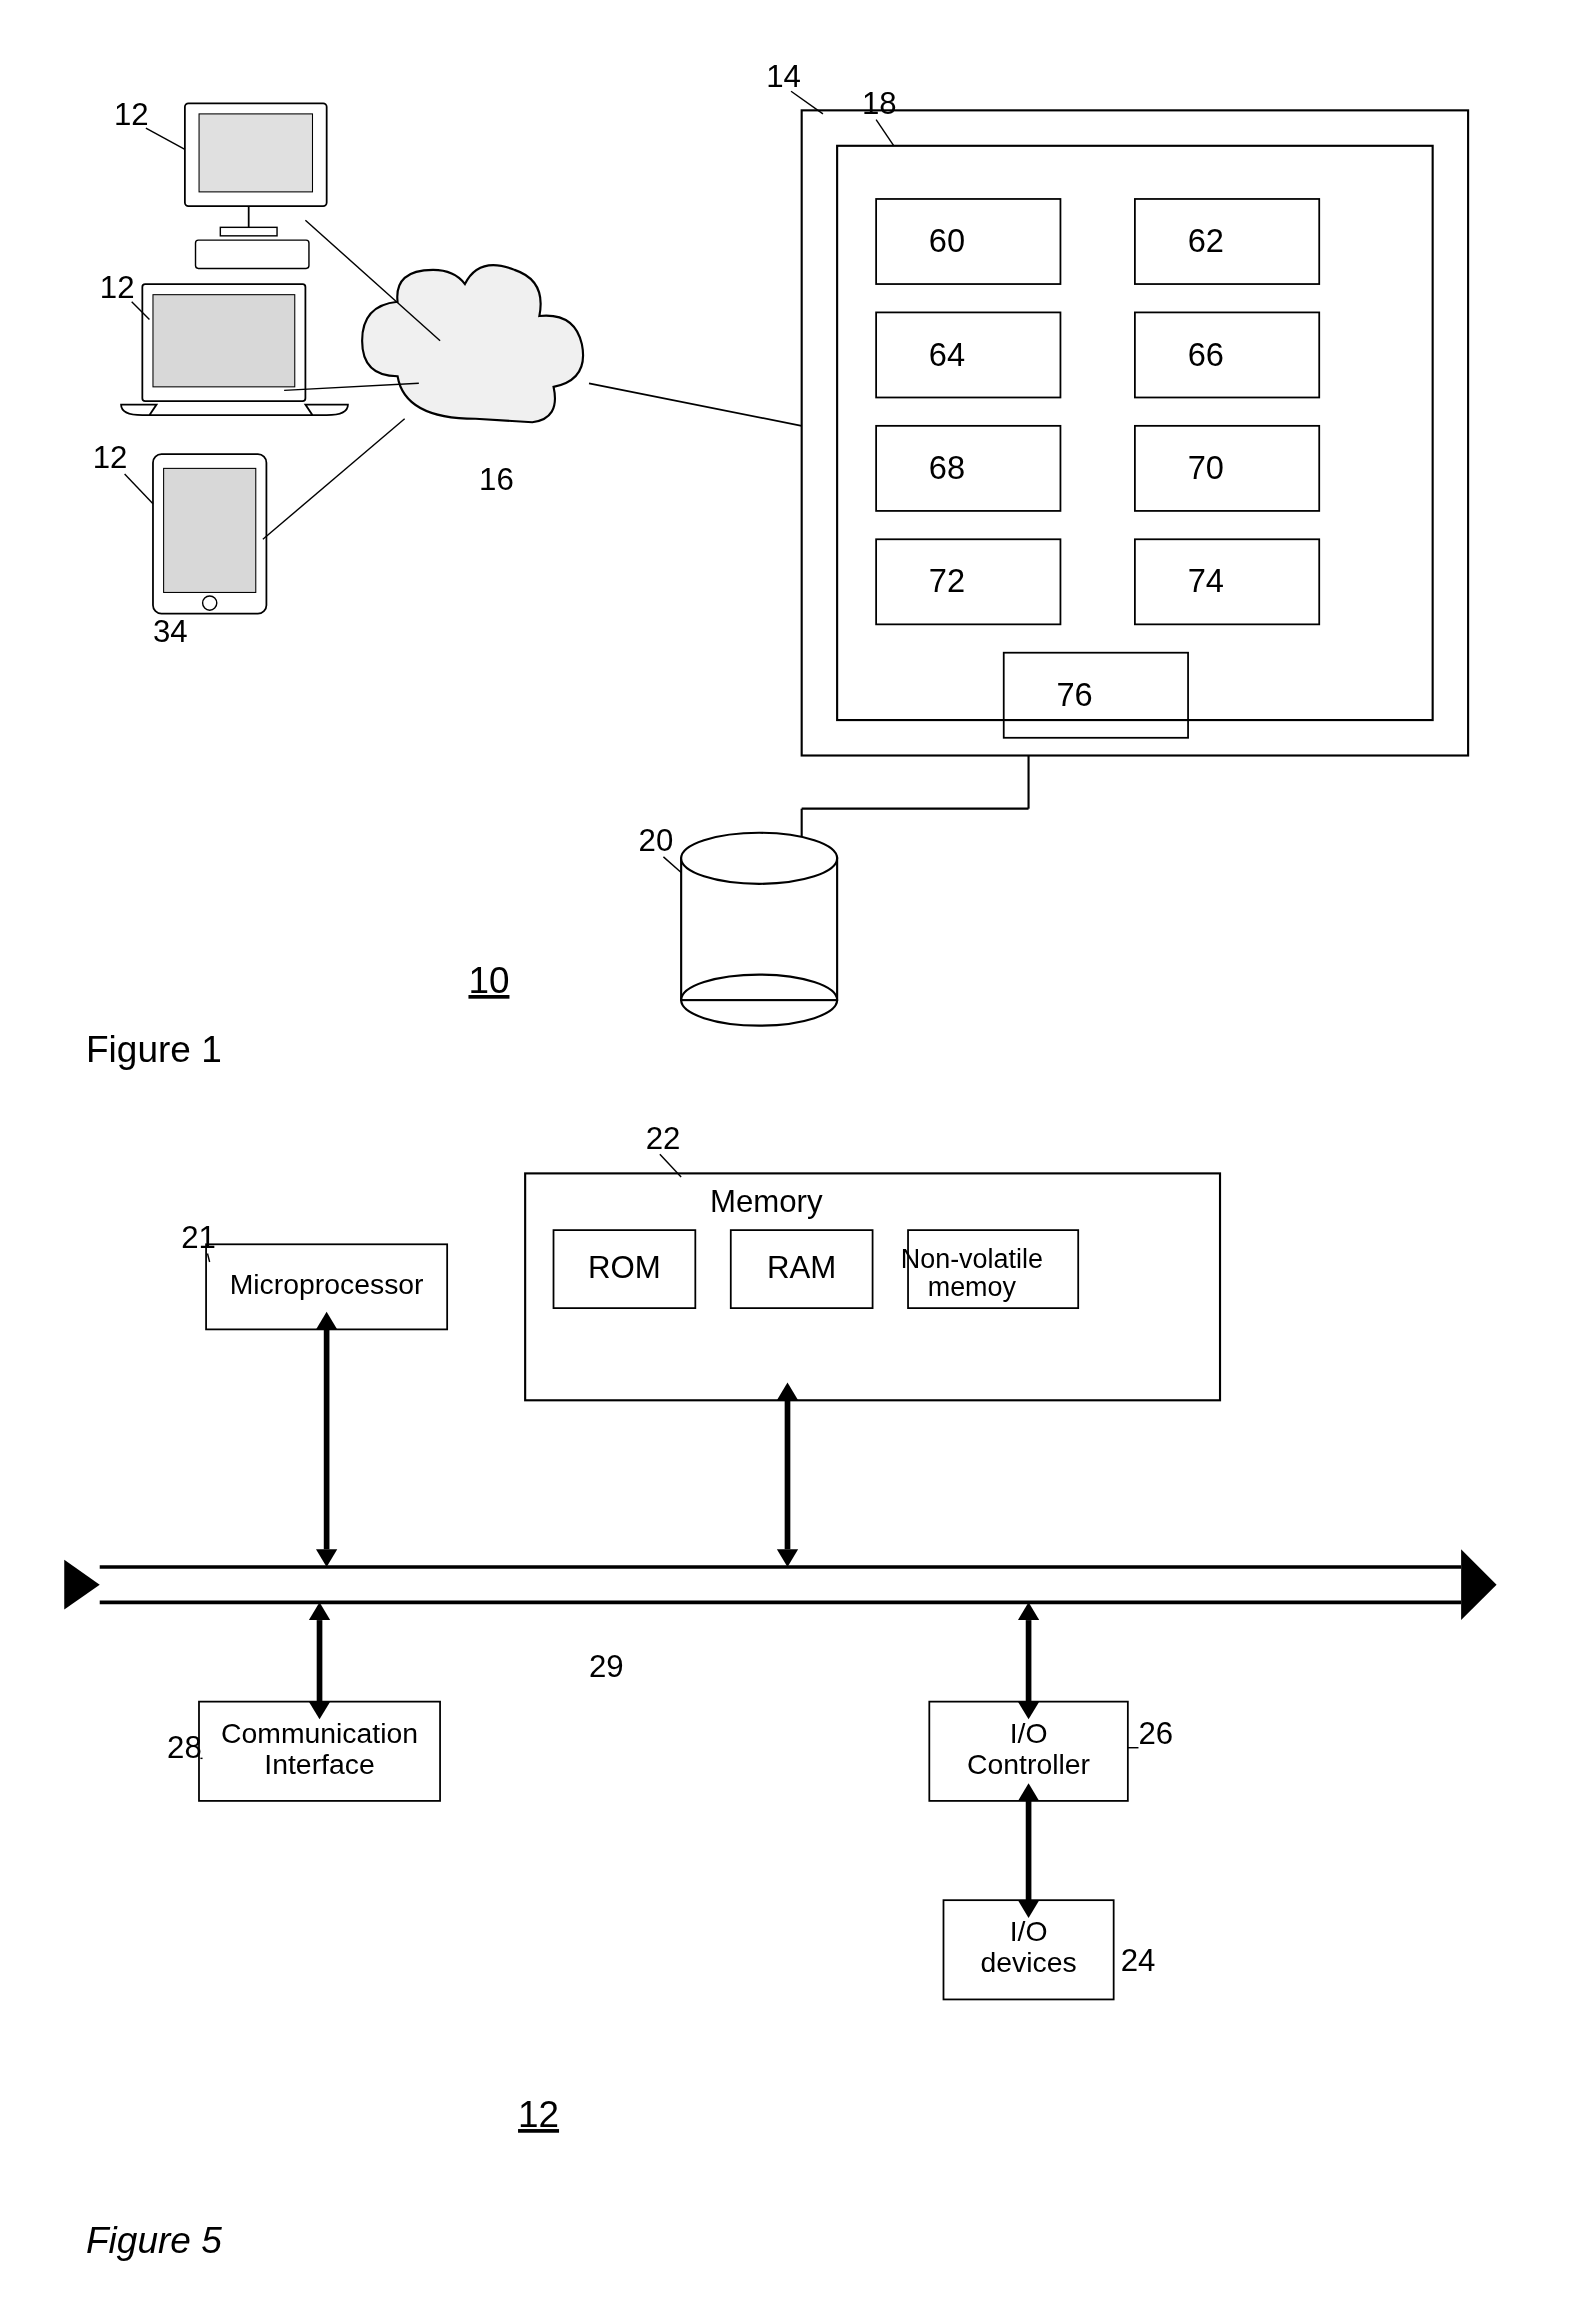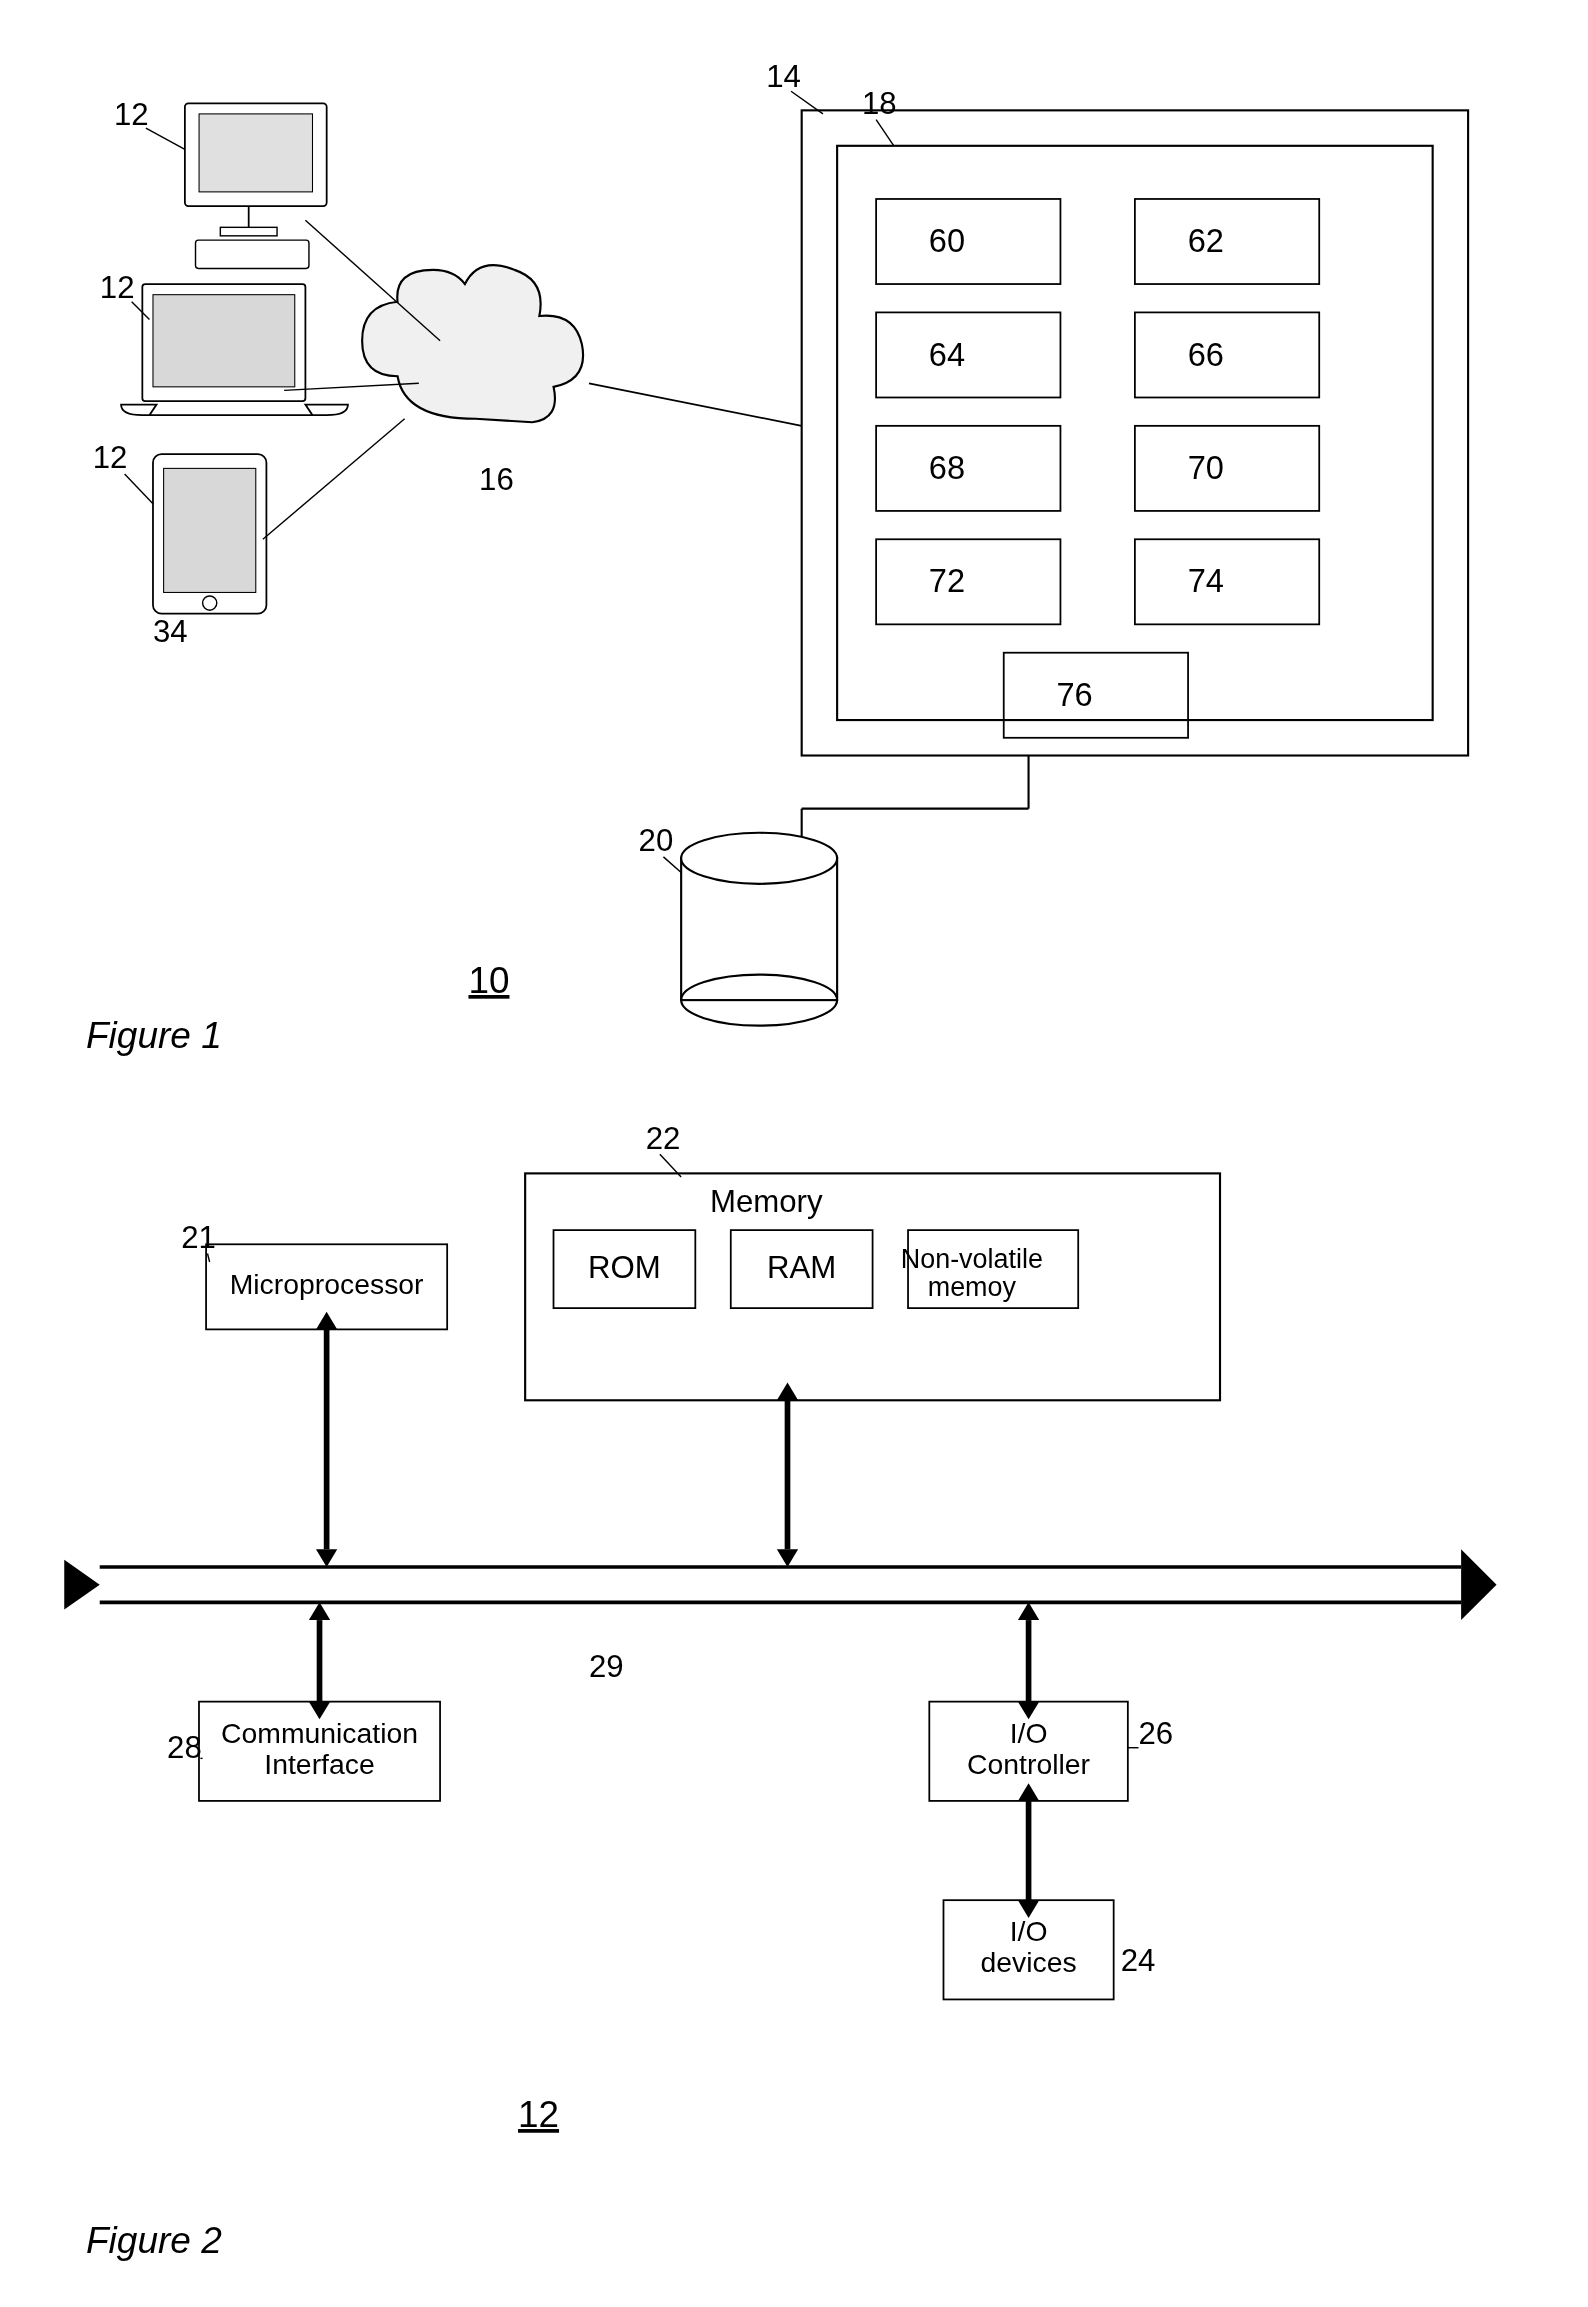--- a/index.html
+++ b/index.html
@@ -167,21 +167,21 @@
 
       <text x="70" y="600" font-size="44" font-family="Arial">12</text>
       <line x1="115" y1="608" x2="155" y2="650" stroke="#000" stroke-width="2"></line>
 
       <text x="155" y="845" font-size="44" font-family="Arial">34</text>
 
       <text x="600" y="1340" font-size="52" font-family="Arial" text-decoration="underline">10</text>
 
     </svg>
 
-    <div style="position:absolute; bottom:14px; left:43px; font-size:37px; font-style:italic;">Figure 1</div>
+    <div style="position:absolute; bottom:0; left:43px; font-size:37px; ">Figure 1</div>
 
   </div>
 
   <div class="figure2-area">
 
     <svg class="fig2-svg" viewBox="0 0 2100 1650">
 
       <text x="850" y="60" font-size="44" font-family="Arial">22</text>
       <line x1="870" y1="68" x2="900" y2="100" stroke="#000" stroke-width="2"></line>
 
@@ -252,18 +252,18 @@
       <text x="1520" y="1220" font-size="44" font-family="Arial">24</text>
 
       <line x1="1390" y1="980" x2="1390" y2="1120" stroke="#000" stroke-width="8"></line>
       <polygon points="1375,1120 1390,1145 1405,1120" fill="#000"></polygon>
       <polygon points="1375,980 1390,955 1405,980" fill="#000"></polygon>
 
       <text x="670" y="1440" font-size="52" font-family="Arial" text-decoration="underline">12</text>
 
     </svg>
 
-    <div style="position:absolute; bottom:14px; left:43px; font-size:37px; font-style:italic;">Figure 2</div>
+    <div style="position:absolute; bottom:14px; left:43px; font-size:37px; font-style:italic;">Figure 5</div>
 
   </div>
 
 </div>
 
 
 </body></html>

